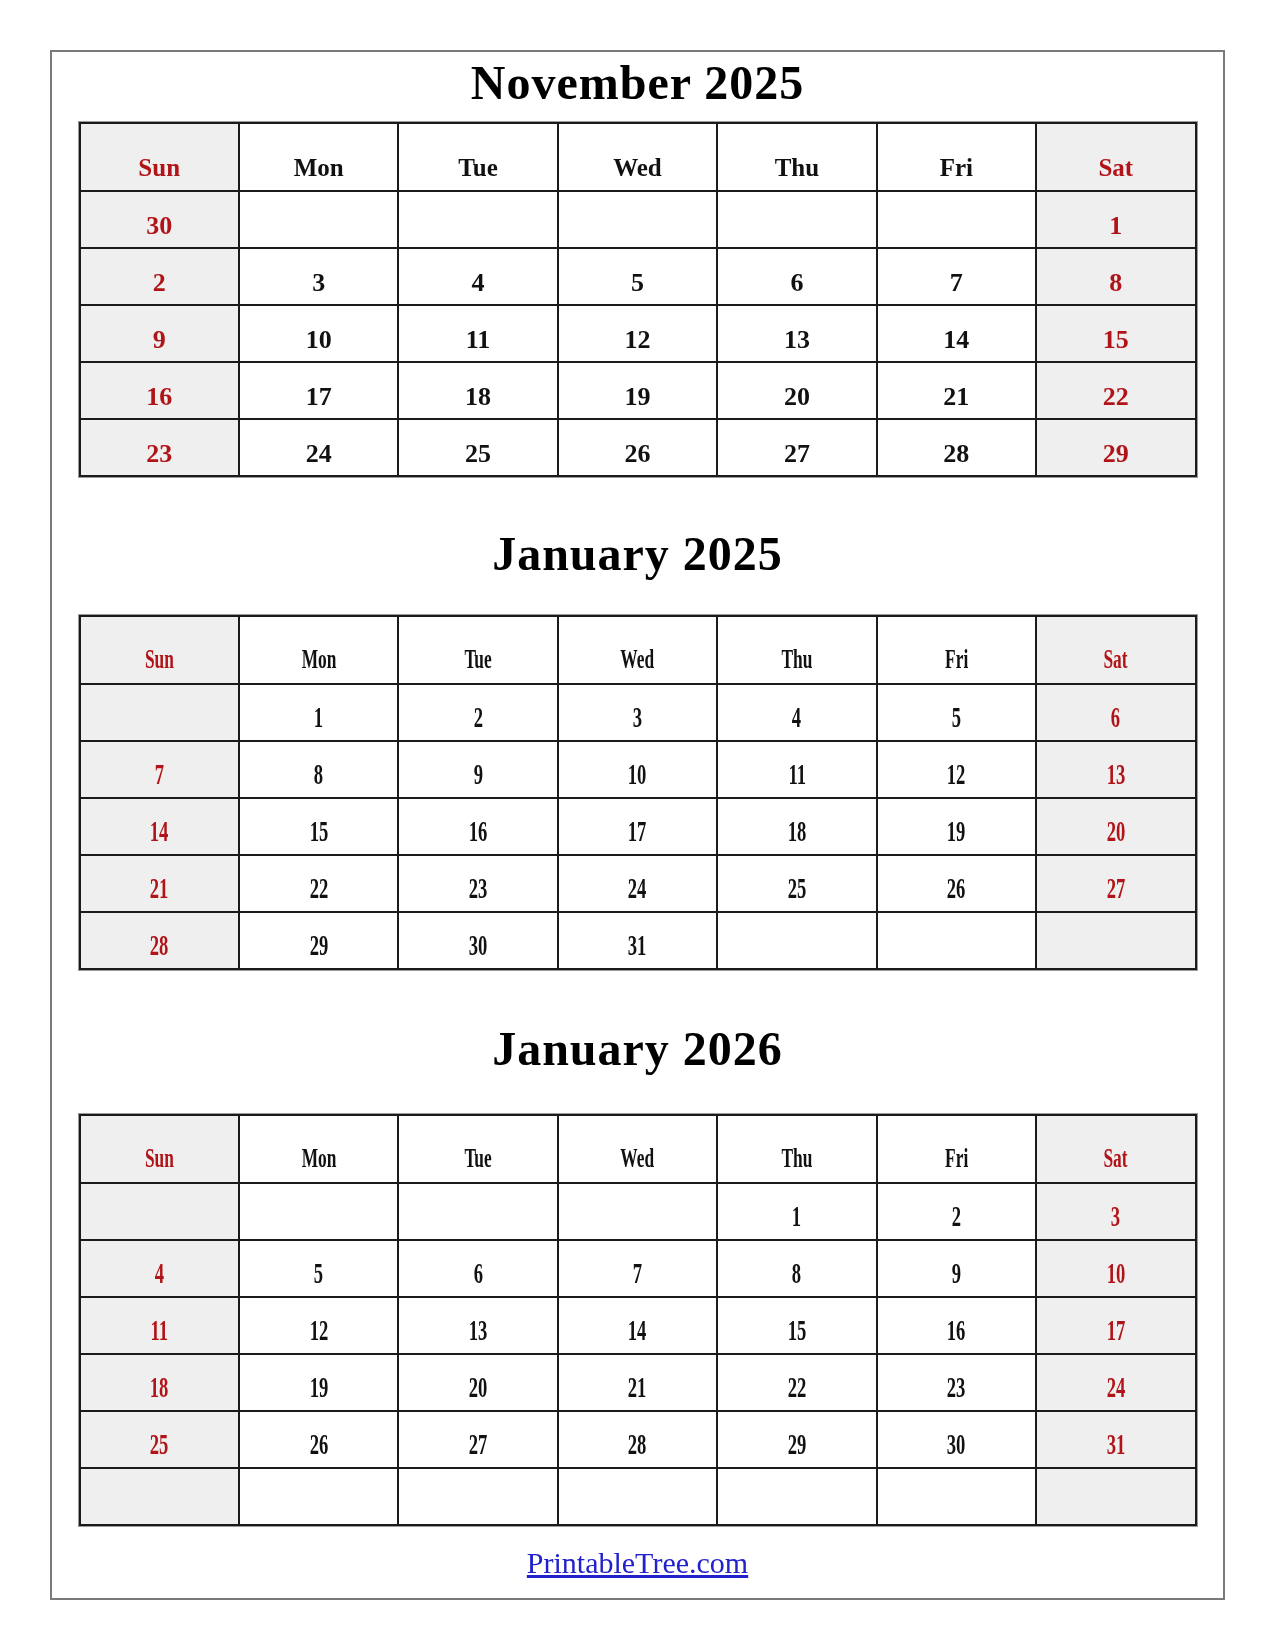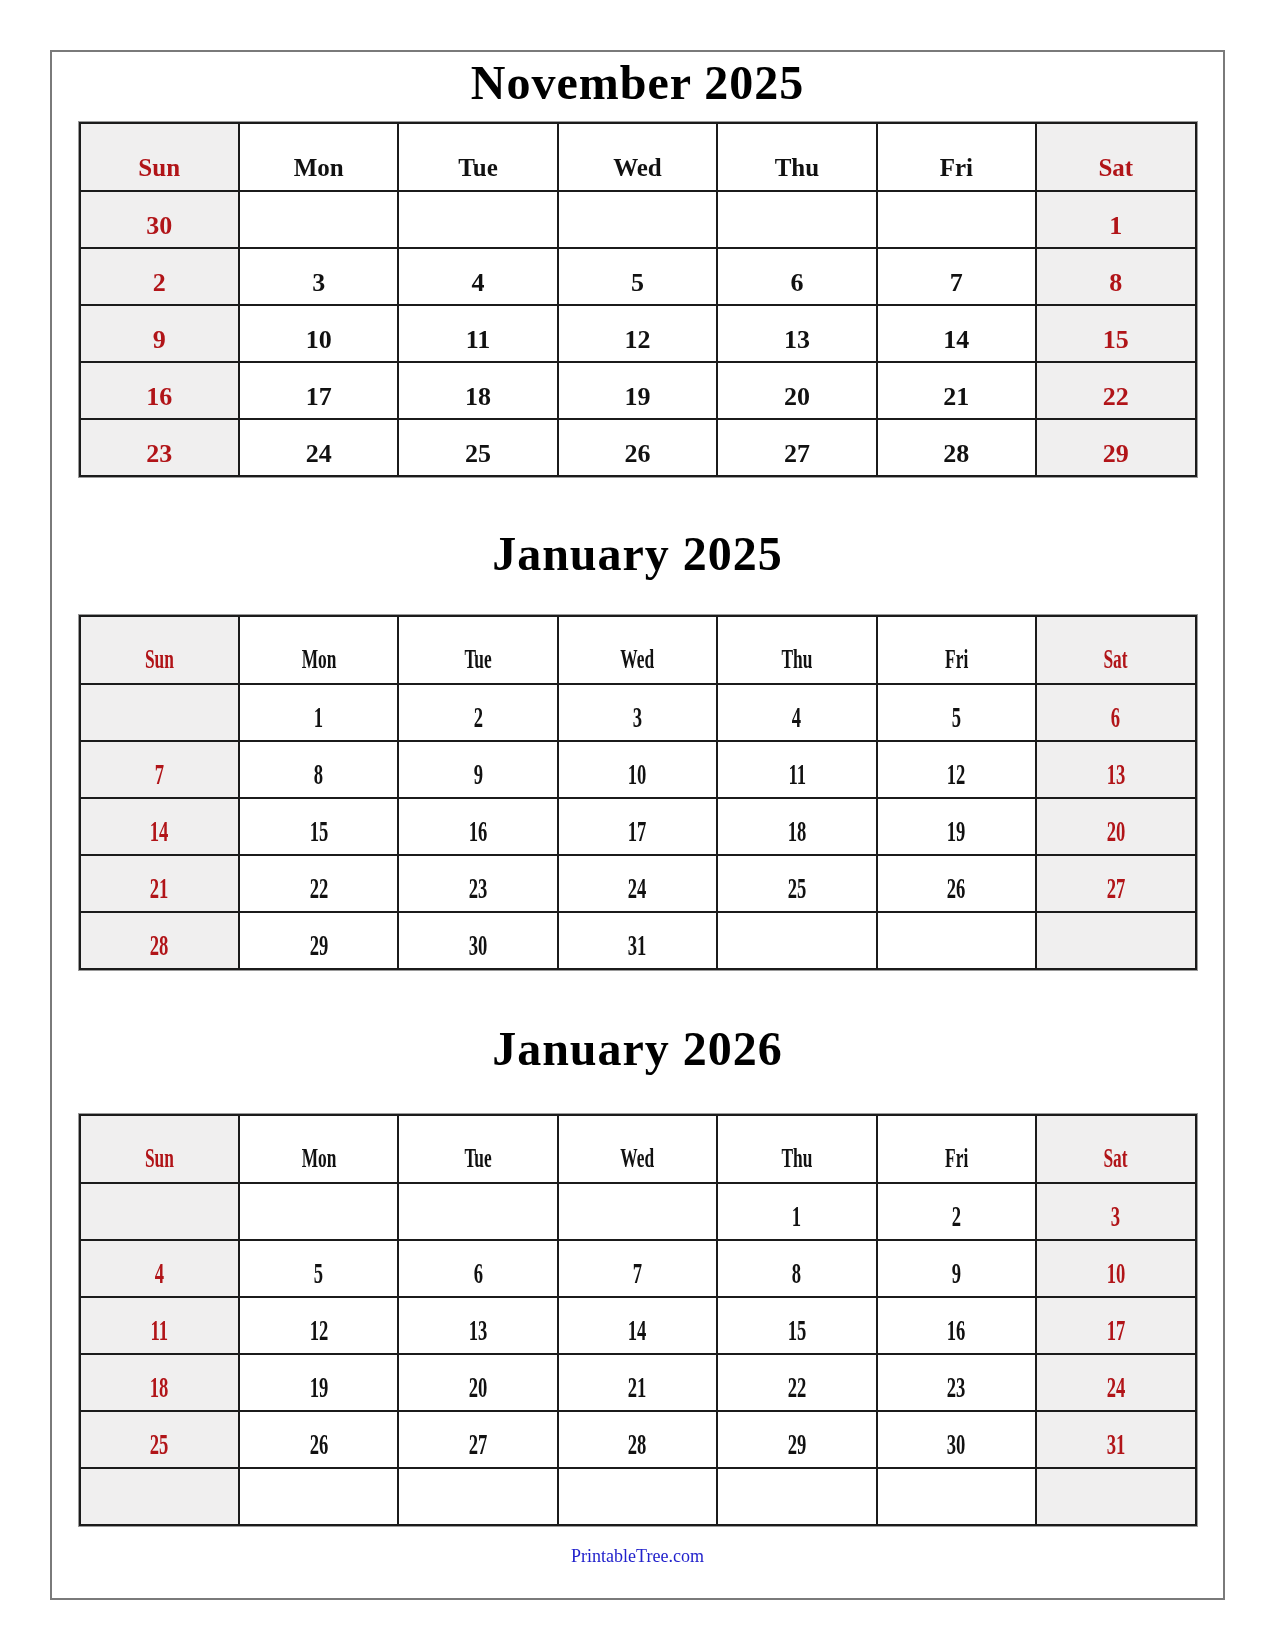--- a/index.html
+++ b/index.html
@@ -64,22 +64,23 @@
     transform:scaleX(0.62);
     transform-origin:center bottom;
   }
   .cond th .t{font-size:28px;}
   .footer{
     text-align:center;
     margin-top:20px;
   }
   .footer-link{
     font-family:"Liberation Serif",serif;
-    font-size:18px;
+    font-size:30px;
     color:var(--link-blue);
+    text-decoration:underline;
     cursor:pointer;
   }
 </style>
 </head>
 <body>
 
 <div class="frame">
 
   <section class="month m0">
     <h1 class="month-title">November 2025</h1>

